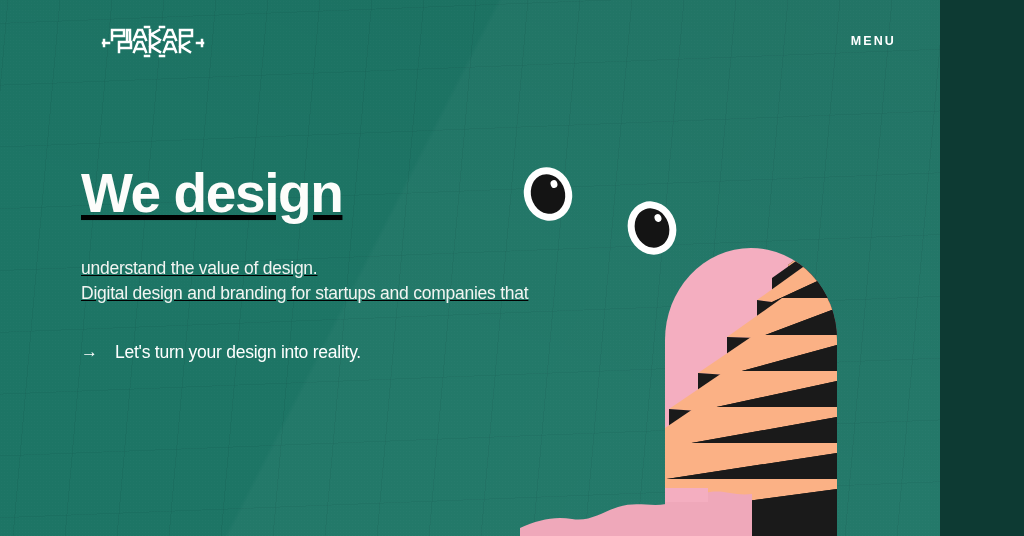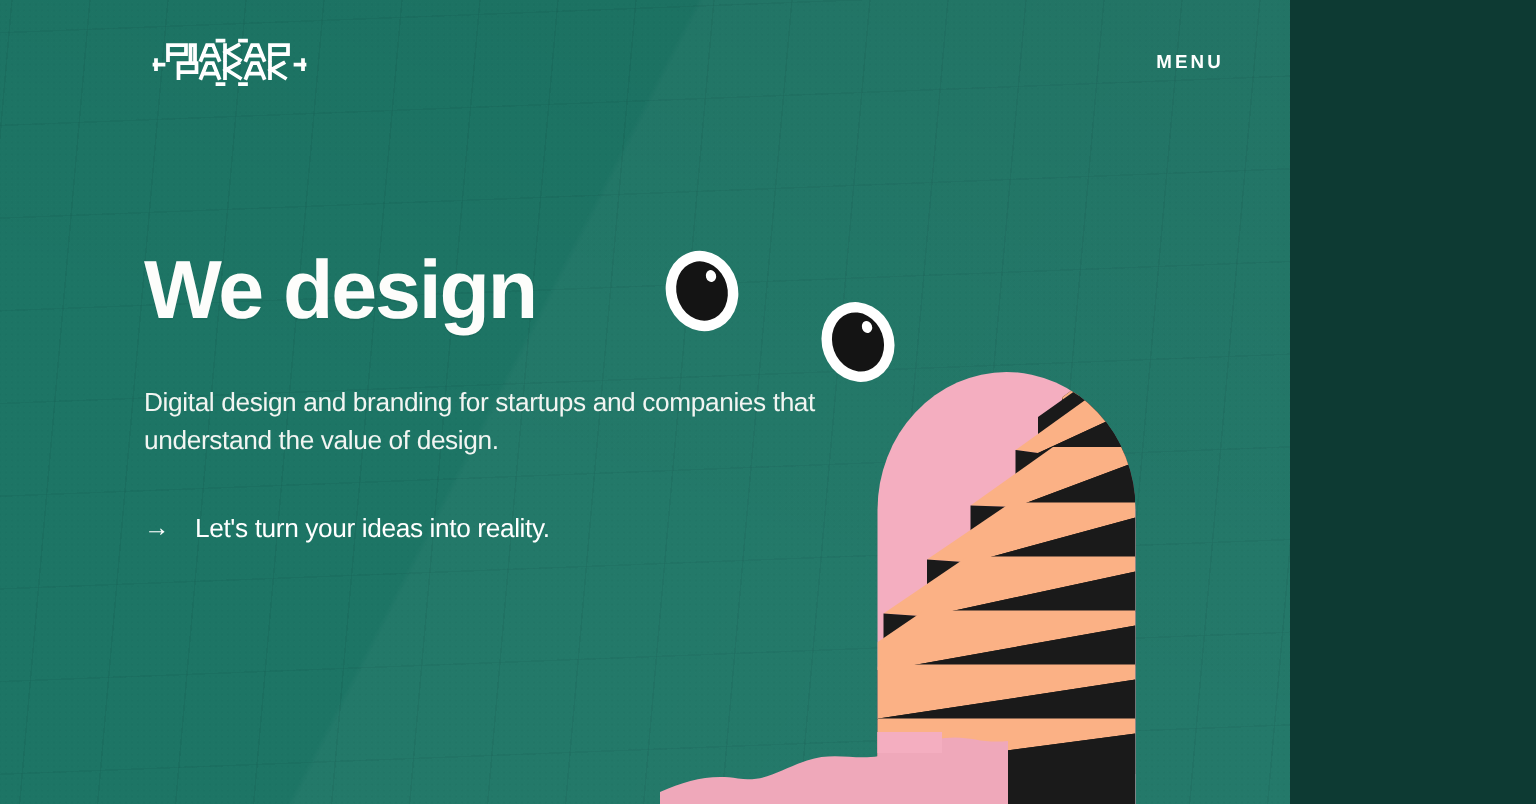--- a/index.html
+++ b/index.html
@@ -5,21 +5,21 @@
 <style>
   html, body {
     margin: 0;
     padding: 0;
     background: #0d3a33;
   }
   * { box-sizing: border-box; }
 
   .page {
     position: relative;
-    width: 860px;
+    width: 940px;
     height: 536px;
     overflow: hidden;
     background: #1b7263;
     font-family: "Liberation Sans", sans-serif;
     -webkit-font-smoothing: antialiased;
   }
 
   
   .bg-base {
     position: absolute;
@@ -104,24 +104,25 @@
     background: none;
     border: 0;
     padding: 6px 4px;
     cursor: pointer;
     font-family: "Liberation Sans", sans-serif;
   }
 
   
   .hero {
     position: absolute;
-    left: 96px;
+    left: 81px;
     top: 168px;
     z-index: 30;
     max-width: 620px;
+    text-decoration: underline;
   }
   .hero-title {
     margin: 0;
     color: #fdfdfb;
     font-size: 55px;
     line-height: 50px;
     font-weight: bold;
     letter-spacing: -1.4px;
     text-shadow: 0 1px 0 rgba(0,0,0,0.05);
   }
@@ -271,22 +272,22 @@
       </svg>
     </a>
     <button class="menu-btn" type="button">MENU</button>
   </header>
 
   <section class="hero">
     <h1 class="hero-title">
       <span class="line">We design</span>
     </h1>
     <p class="hero-sub">
+      <span class="line">understand the value of design.</span>
       <span class="line">Digital design and branding for startups and companies that</span>
-      <span class="line">understand the value of design.</span>
     </p>
     <a class="hero-cta" href="#">
       <span class="cta-arrow">→</span>
-      <span class="cta-label">Let's turn your ideas into reality.</span>
+      <span class="cta-label">Let's turn your design into reality.</span>
     </a>
   </section>
 
 </div>
 
 </body></html>

